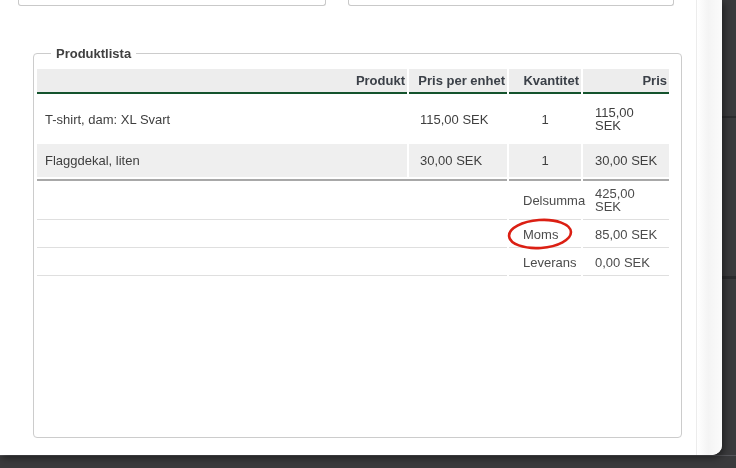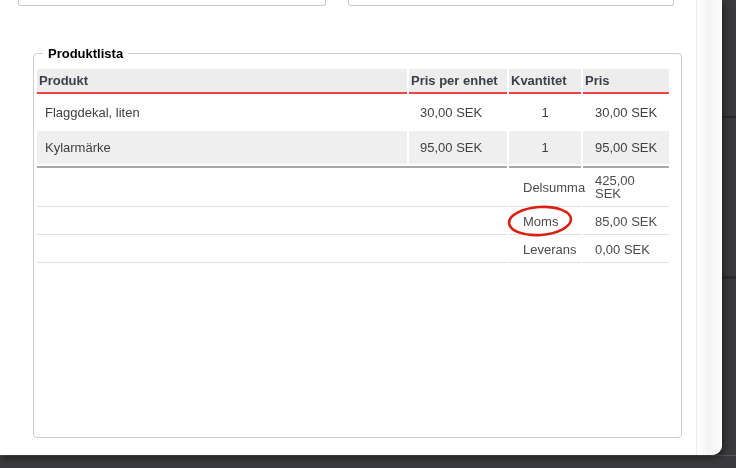--- a/index.html
+++ b/index.html
@@ -37,37 +37,37 @@
   }
   .top-box.left  { left:18px;  width:306px; }
   .top-box.right { left:348px; width:324px; }
 
   
   fieldset.product-fieldset {
     position:absolute; left:33px; top:46px; width:647px; height:390px;
     border:1px solid #cccccc; border-radius:4px; background:#fff;
   }
   fieldset.product-fieldset legend {
-    margin-left:9px; padding:0 5px;
-    color:#000000; font-weight:bold; font-size:13px;
+    margin-left:17px; padding:0 5px;
+    color:#404040; font-weight:bold; font-size:13px;
   }
 
   table.product-table {
     table-layout:fixed; border-collapse:separate; border-spacing:2px;
     width:634px; margin:6px 0 0 1px;
   }
   col.c-product { width:370px; }
   col.c-unit    { width:98px;  }
   col.c-qty     { width:72px;  }
   col.c-price   { width:86px;  }
 
   th {
     background:#ededed; color:#3b4048; font-weight:bold; font-size:13px;
-    padding:4px 2px; text-align:left;
-    border-bottom:2px solid #ef4444;
+    padding:4px 2px; text-align:right;
+    border-bottom:2px solid #14532d;
     overflow:hidden; white-space:nowrap;
   }
   td { font-size:13px; color:#3f3f3f; vertical-align:middle; line-height:13px; }
   tbody.products td { padding:10px 8px; }
   tbody.products td.cell-product { text-align:left; }
   tbody.products td.cell-unit    { text-align:left; padding-left:11px; }
   tbody.products td.cell-qty     { text-align:center; }
   tbody.products td.cell-price   { text-align:left; padding:10px 10px 10px 12px; }
   tbody.products tr:nth-child(even) td { background:#efefef; }
 
@@ -111,30 +111,30 @@
       <thead>
         <tr>
           <th>Produkt</th>
           <th>Pris per enhet</th>
           <th>Kvantitet</th>
           <th>Pris</th>
         </tr>
       </thead>
       <tbody class="products" id="product-rows">
           <tr>
+            <td class="cell-product">T-shirt, dam: XL Svart</td>
+            <td class="cell-unit">115,00 SEK</td>
+            <td class="cell-qty">1</td>
+            <td class="cell-price">115,00 SEK</td>
+          </tr>
+          <tr>
             <td class="cell-product">Flaggdekal, liten</td>
             <td class="cell-unit">30,00 SEK</td>
             <td class="cell-qty">1</td>
             <td class="cell-price">30,00 SEK</td>
-          </tr>
-          <tr>
-            <td class="cell-product">Kylarmärke</td>
-            <td class="cell-unit">95,00 SEK</td>
-            <td class="cell-qty">1</td>
-            <td class="cell-price">95,00 SEK</td>
           </tr>
         </tbody>
       <tbody class="summary" id="summary-rows">
           <tr>
             <td colspan="2"></td>
             <td class="cell-sum-label"><span>Delsumma</span></td>
             <td class="cell-sum-value">425,00 SEK</td>
           </tr>
           <tr>
             <td colspan="2"></td>

